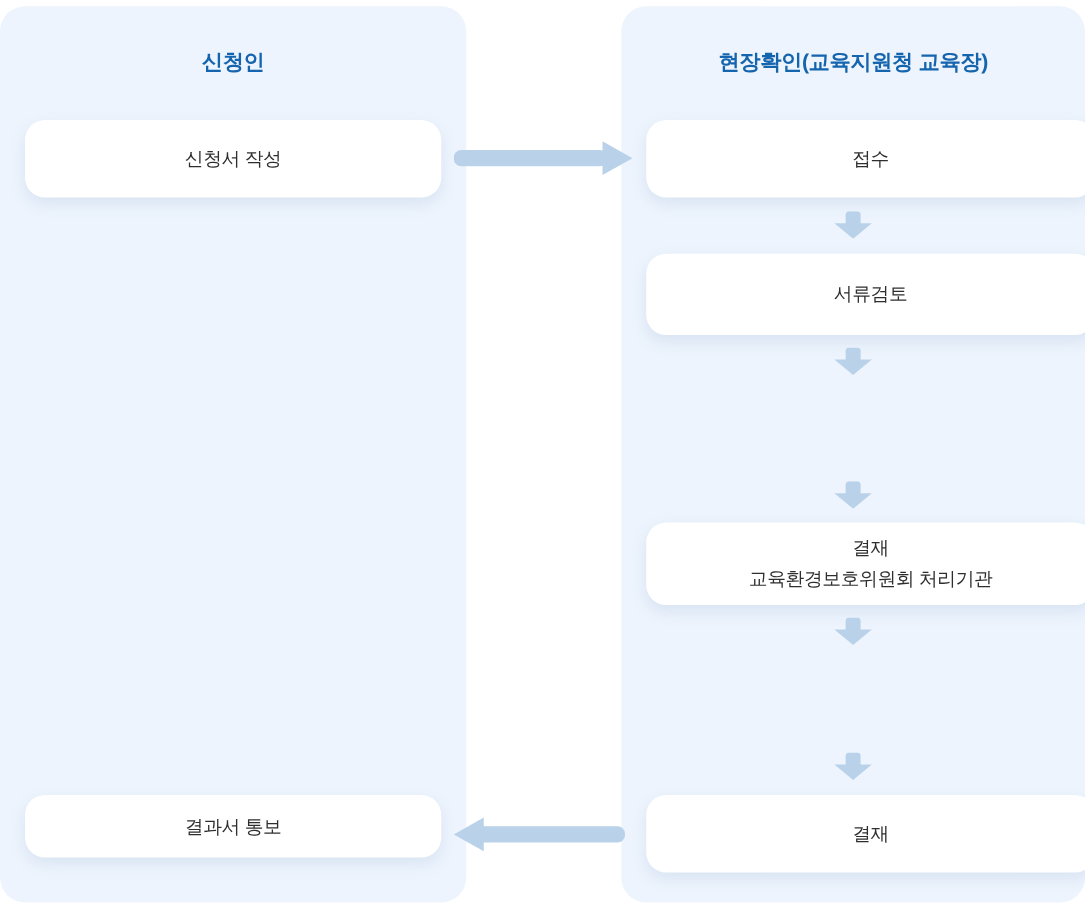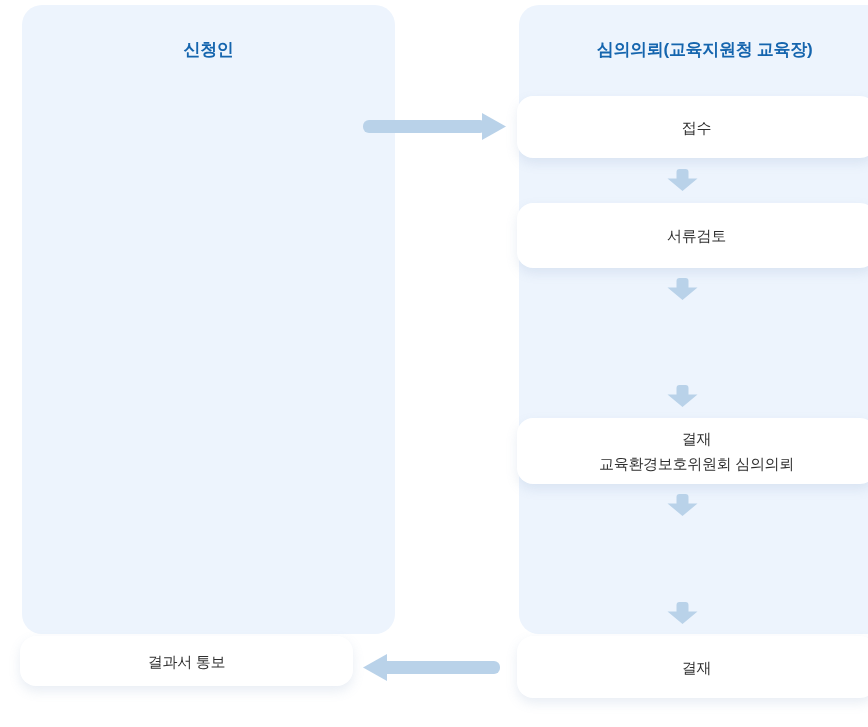--- a/index.html
+++ b/index.html
@@ -11,24 +11,23 @@
   .canvas {
     position: relative;
     width: 868px;
     height: 727px;
     background: #ffffff;
     overflow: hidden;
   }
   .panel {
     position: absolute;
     top: 5px;
-    height: 629px;
+    height: 717px;
     background: var(--panel-bg, #edf4fd);
     border-radius: 20px;
-    margin-left: 22px;
   }
   .panel-left  { left: 0;    width: 373px; }
   .panel-right { left: 497px; width: 371px; }
   .panel-header {
     position: absolute;
     top: 33px;
     left: 0;
     right: 0;
     text-align: center;
     font-size: 17px;
@@ -63,40 +62,43 @@
 </head>
 <body>
 
 <div class="canvas">
 
   <div class="panel panel-left">
     <div class="panel-header">신청인</div>
   </div>
 
   <div class="panel panel-right">
-    <div class="panel-header">심의의뢰(교육지원청 교육장)</div>
+    <div class="panel-header">현장확인(교육지원청 교육장)</div>
   </div>
 
+  <div class="step-box col-left-box" style="top:96px;height:62px;">
+    <div>신청서 작성</div>
+  </div>
 
   <div class="step-box col-left-box" style="top:636px;height:50px;">
     <div>결과서 통보</div>
   </div>
 
   <div class="step-box col-right-box" style="top:96px;height:62px;">
     <div>접수</div>
   </div>
 
   <div class="step-box col-right-box" style="top:203px;height:65px;">
     <div>서류검토</div>
   </div>
 
 
   <div class="step-box col-right-box" style="top:418px;height:66px;">
     <div>결재</div>
-    <div>교육환경보호위원회 심의의뢰</div>
+    <div>교육환경보호위원회 처리기관</div>
   </div>
 
 
   <div class="step-box col-right-box" style="top:636px;height:62px;">
     <div>결재</div>
   </div>
 
   <div class="arrow" style="left:363px;top:113px;">
     <svg width="143" height="27" viewBox="0 0 143 27">
       <rect class="arrow-fill" x="0" y="7" width="123" height="13" rx="6"></rect>

